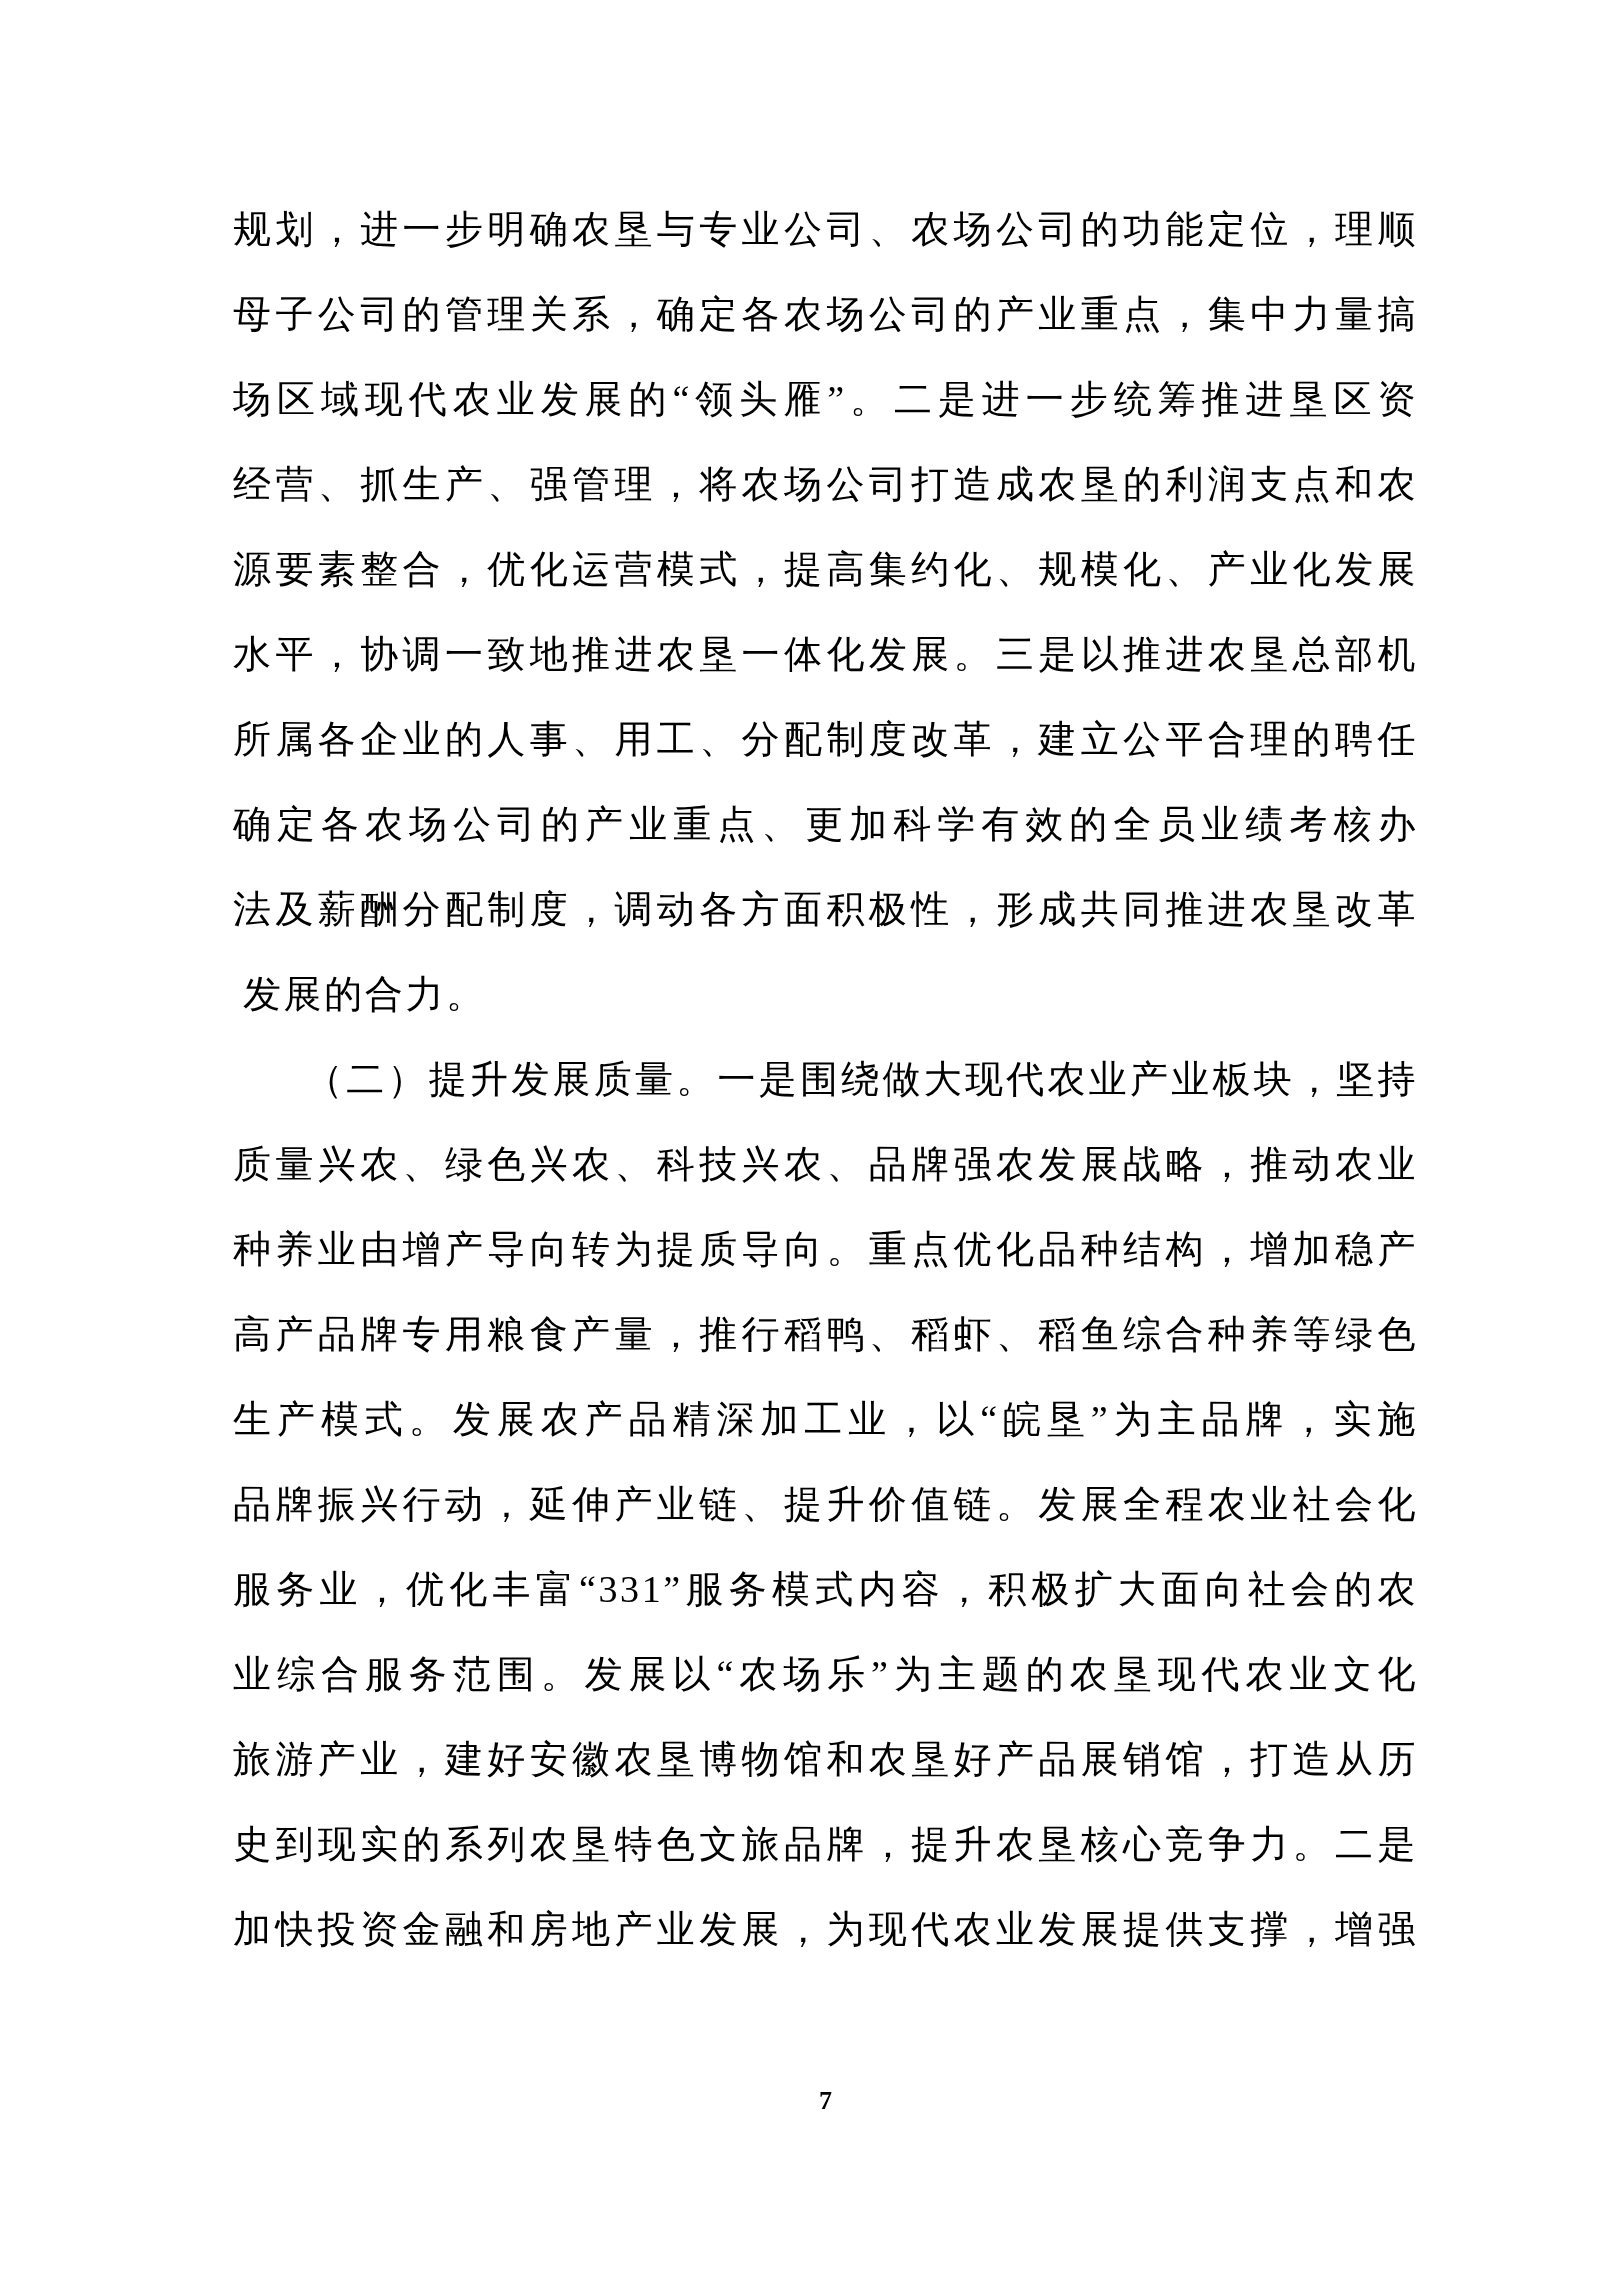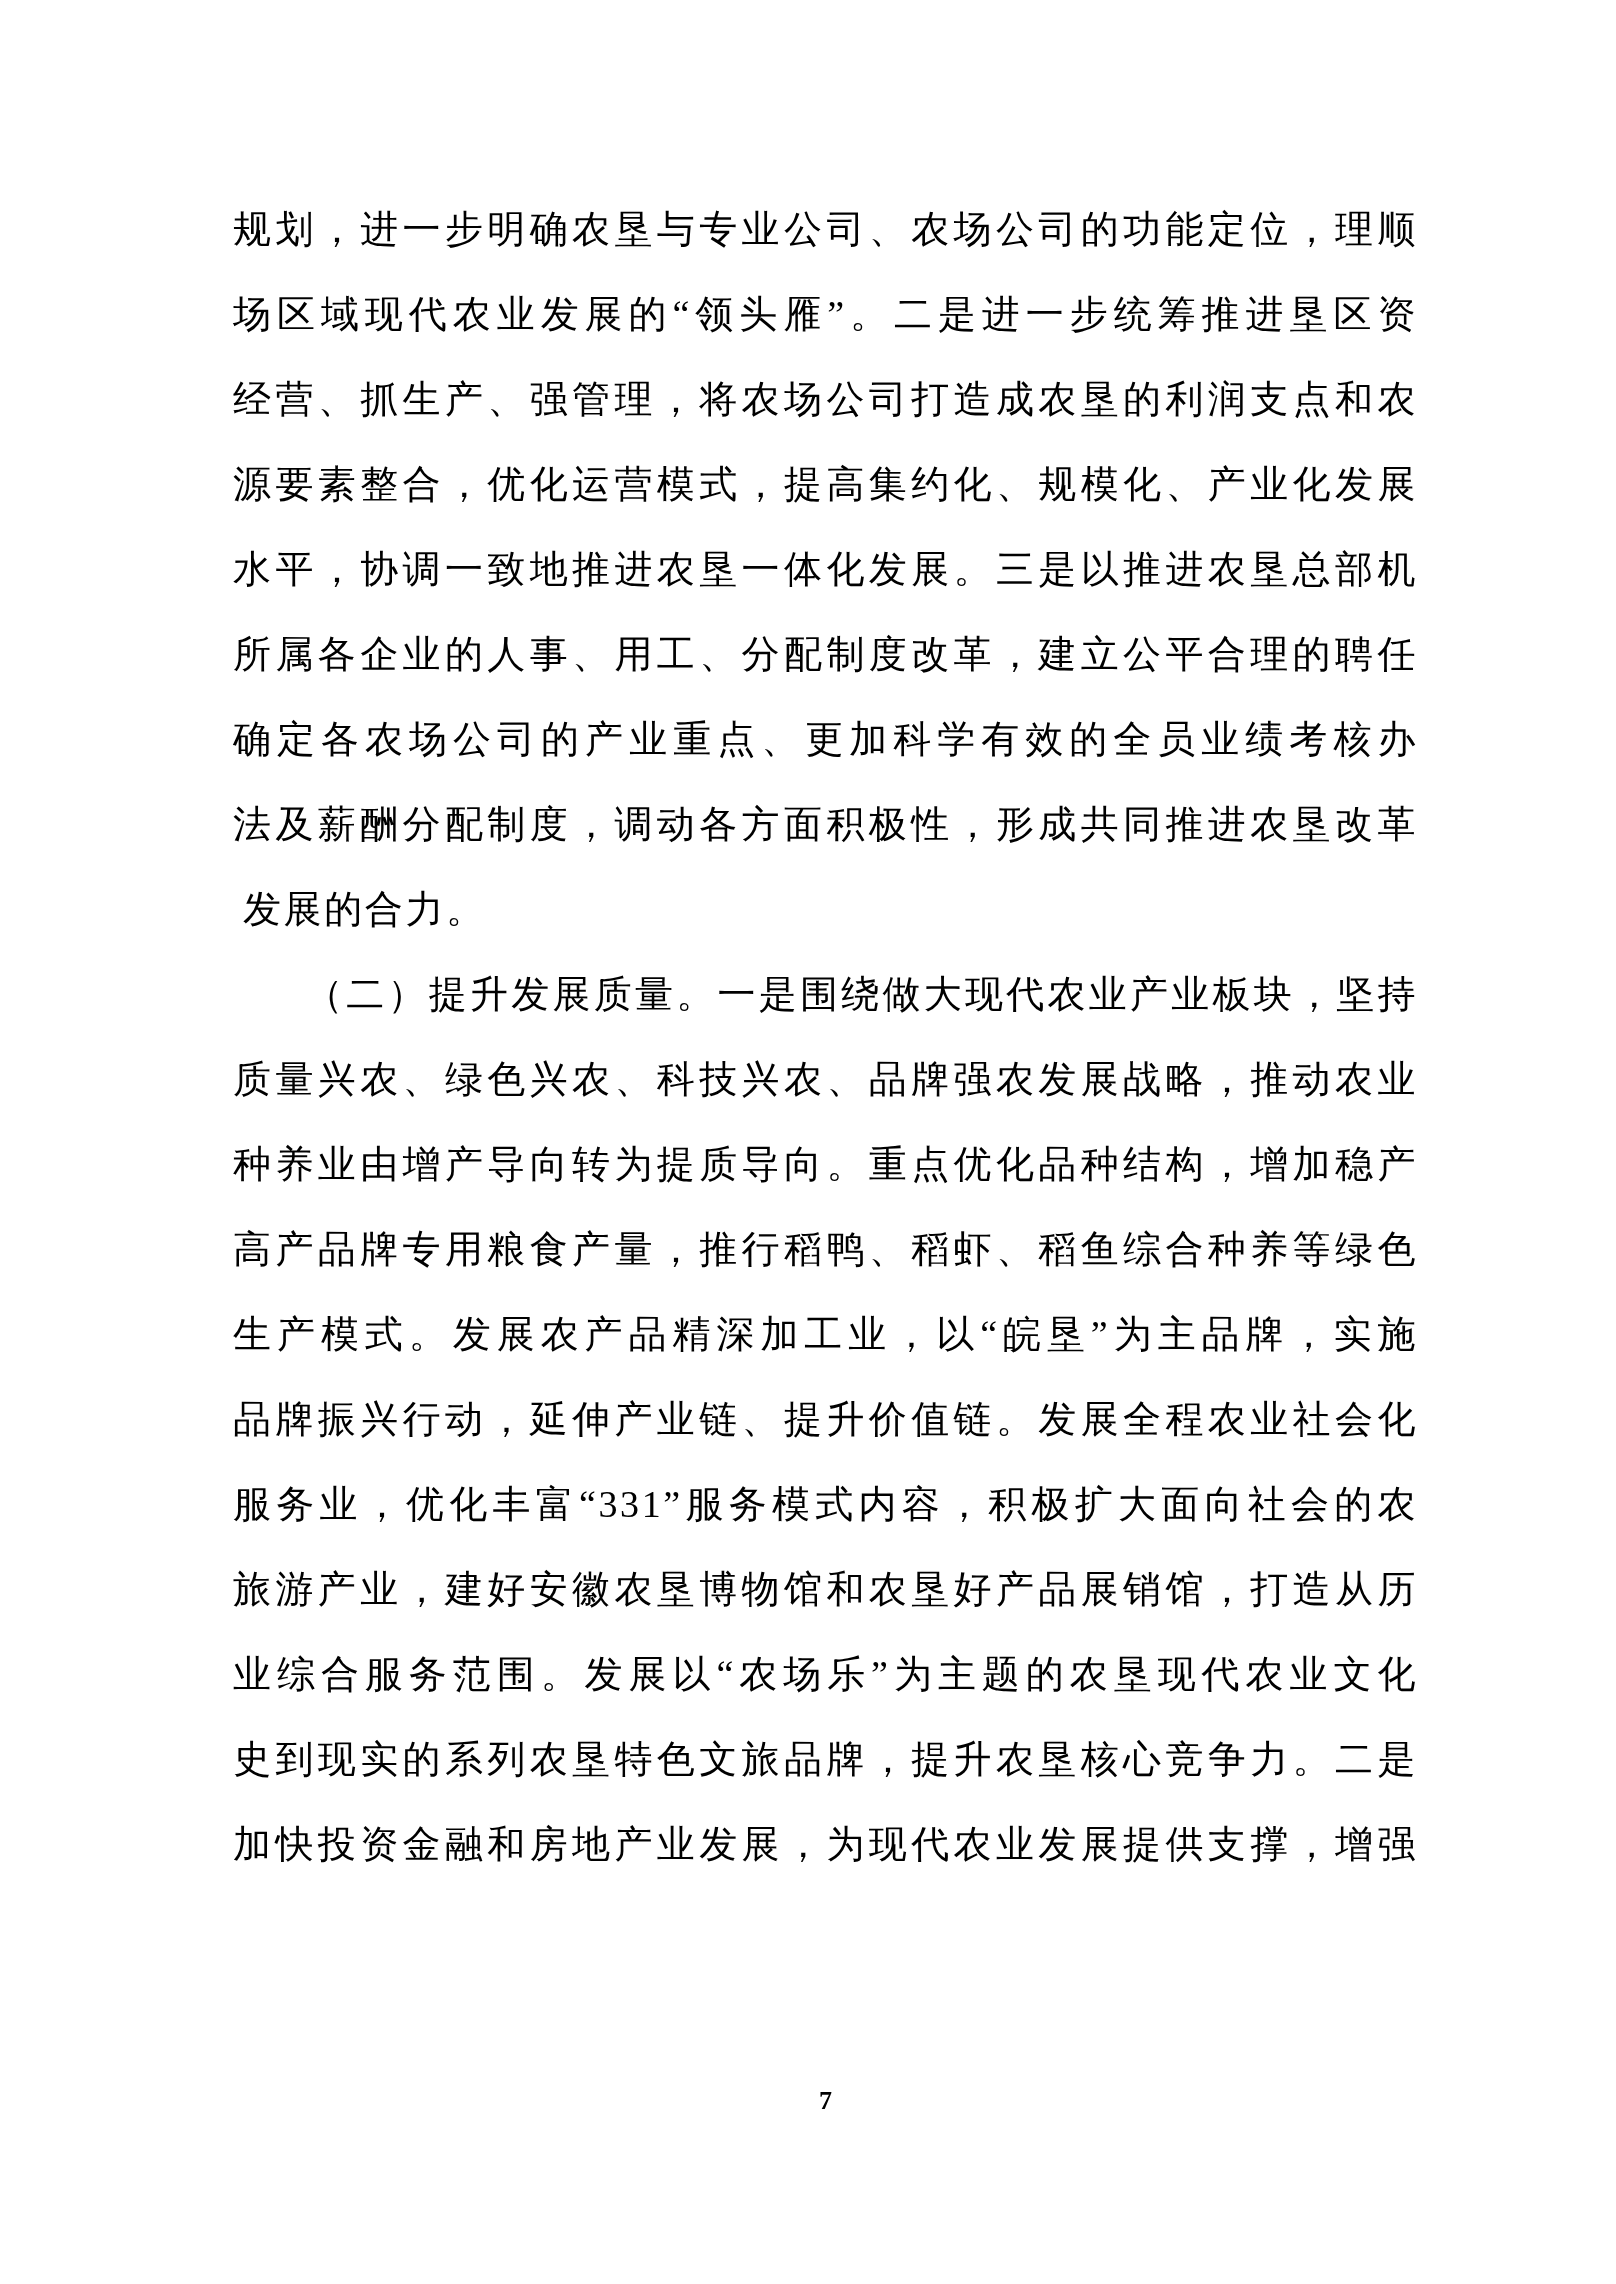--- a/index.html
+++ b/index.html
@@ -57,37 +57,38 @@
     font-weight: bold;
     color: #000000;
   }
 </style>
 </head>
 <body>
 
 <div class="page">
   <main class="body-text">
     <p class="line">规划，进一步明确农垦与专业公司、农场公司的功能定位，理顺</p>
+    <p class="line">母子公司的管理关系，确定各农场公司的产业重点，集中力量搞</p>
     <p class="line">场区域现代农业发展的“领头雁”。二是进一步统筹推进垦区资</p>
     <p class="line">经营、抓生产、强管理，将农场公司打造成农垦的利润支点和农</p>
     <p class="line">源要素整合，优化运营模式，提高集约化、规模化、产业化发展</p>
     <p class="line">水平，协调一致地推进农垦一体化发展。三是以推进农垦总部机</p>
     <p class="line">所属各企业的人事、用工、分配制度改革，建立公平合理的聘任</p>
     <p class="line">确定各农场公司的产业重点、更加科学有效的全员业绩考核办</p>
     <p class="line">法及薪酬分配制度，调动各方面积极性，形成共同推进农垦改革</p>
     <p class="line para-end">发展的合力。</p>
     <p class="line indent">（二）提升发展质量。一是围绕做大现代农业产业板块，坚持</p>
     <p class="line">质量兴农、绿色兴农、科技兴农、品牌强农发展战略，推动农业</p>
     <p class="line">种养业由增产导向转为提质导向。重点优化品种结构，增加稳产</p>
     <p class="line">高产品牌专用粮食产量，推行稻鸭、稻虾、稻鱼综合种养等绿色</p>
     <p class="line">生产模式。发展农产品精深加工业，以“皖垦”为主品牌，实施</p>
     <p class="line">品牌振兴行动，延伸产业链、提升价值链。发展全程农业社会化</p>
     <p class="line">服务业，优化丰富“331”服务模式内容，积极扩大面向社会的农</p>
+    <p class="line">业综合服务范围。发展以“农场乐”为主题的农垦现代农业文化</p>
     <p class="line">旅游产业，建好安徽农垦博物馆和农垦好产品展销馆，打造从历</p>
-    <p class="line">业综合服务范围。发展以“农场乐”为主题的农垦现代农业文化</p>
     <p class="line">史到现实的系列农垦特色文旅品牌，提升农垦核心竞争力。二是</p>
     <p class="line">加快投资金融和房地产业发展，为现代农业发展提供支撑，增强</p>
   </main>
   <footer class="page-footer">
     <span class="page-number">7</span>
   </footer>
 </div>
 
 
 </body></html>

